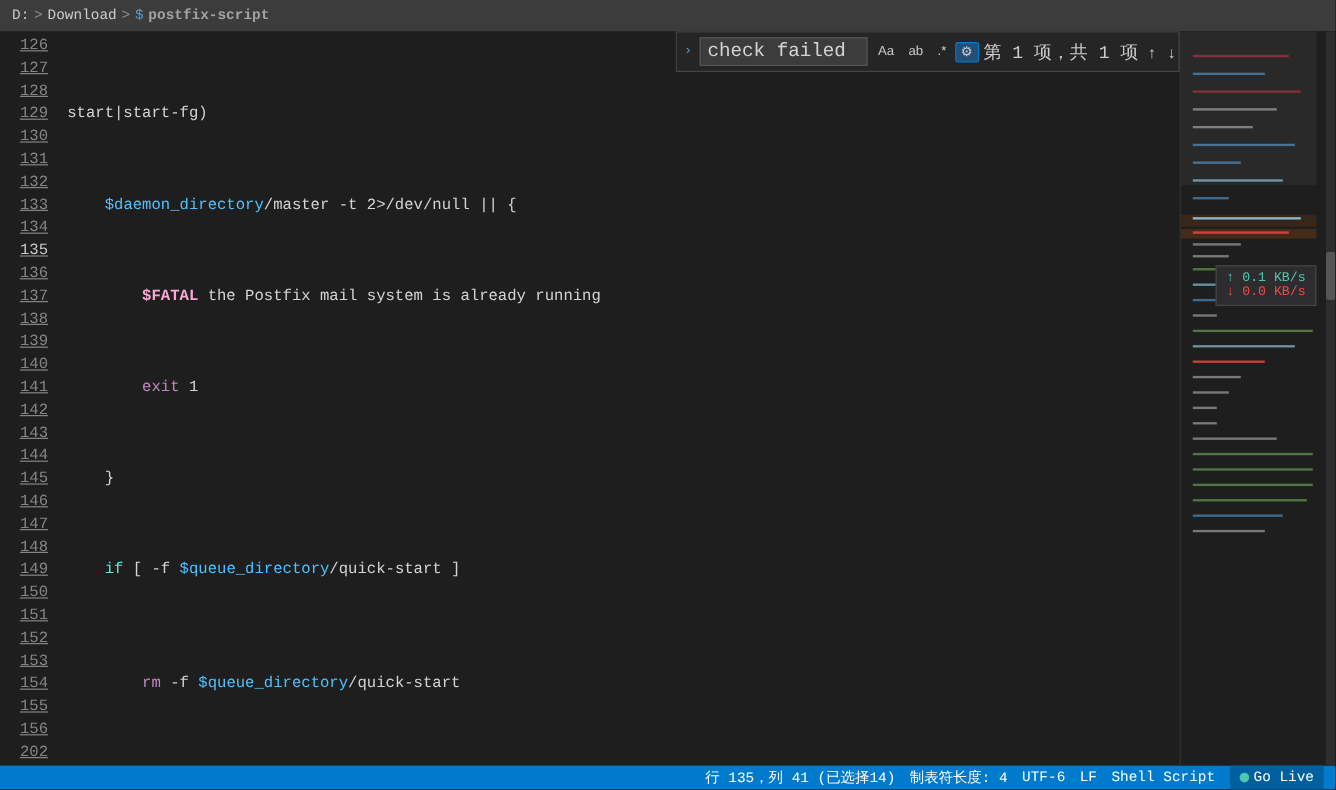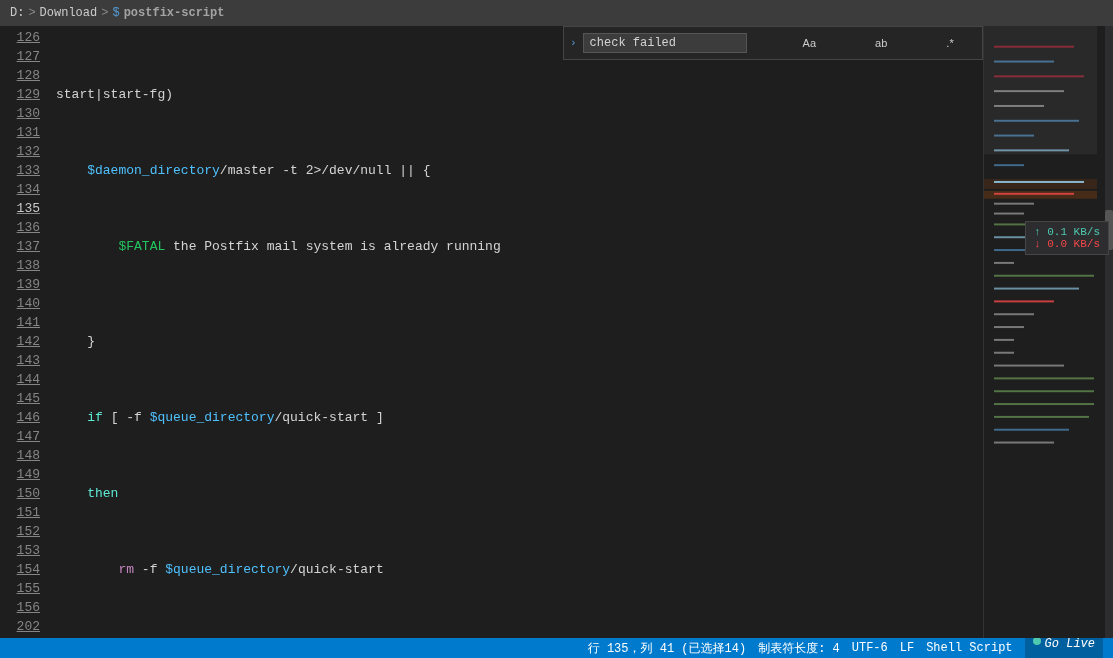--- a/index.html
+++ b/index.html
@@ -68,39 +68,38 @@
     .search-arrow {
       color: #569cd6;
       font-size: 11px;
       margin-right: 2px;
     }
     .search-input {
       background: #3c3c3c;
       border: 1px solid #555;
       color: #d4d4d4;
       font-family: inherit;
-      font-size: 12px;
+      font-size: 16px;
       padding: 2px 6px;
-      width: 164px;
+      width: 140px;
       outline: none;
     }
     .search-options {
       display: flex;
       gap: 2px;
       align-items: center;
     }
     .search-opt-btn {
       background: transparent;
       border: 1px solid transparent;
       color: #cccccc;
       font-size: 11px;
       padding: 1px 4px;
       cursor: pointer;
       border-radius: 2px;
-      margin-left: 47px;
     }
     .search-result-info {
       color: #cccccc;
       font-size: 15px;
       white-space: nowrap;
     }
     .search-nav {
       display: flex;
       align-items: center;
       gap: 2px;
@@ -152,37 +151,37 @@
     .code-line {
       display: block;
       height: 19px;
       line-height: 19px;
     }
 
     
     .kw { color: #5eead4; } 
     .kw2 { color: #c586c0; } 
     .var { color: #4fc1ff; }
-    .fatal { color: #22c55e; font-weight: normal; margin-top: 27px; } 
+    .fatal { color: #f9a8d4; font-weight: bold; margin-top: 27px; } 
     .plain { color: #d4d4d4; }
 
     
     .minimap {
       width: 130px;
       flex-shrink: 0;
       background: #1e1e1e;
       position: relative;
       overflow: hidden;
       border-left: 1px solid #333;
     }
 
     
     .network-stats {
       position: absolute;
-      right: 4px;
+      right: 16px;
       top: 195px;
       background: #2d2d30;
       border: 1px solid #454545;
       padding: 4px 8px;
       font-size: 11px;
       z-index: 5;
     }
     .net-up { color: #4ec9b0; }
     .net-down { color: #f44747; }
     .net-arrow-up { color: #4ec9b0; }
@@ -230,23 +229,23 @@
       gap: 12px;
     }
     .status-item {
       white-space: nowrap;
     }
     .go-live {
       background: #005f9e;
       padding: 0 8px;
       height: 22px;
       display: flex;
+      align-items: center;
       cursor: pointer;
       gap: 4px;
-      font-style: italic;
     }
     .go-live-dot {
       width: 8px;
       height: 8px;
       border-radius: 50%;
       background: #4ec9b0;
     }
 
     
     .mini-lines {
@@ -330,26 +329,26 @@
         <span class="ln">202</span>
       </div>
       <div class="code-lines">
         
         <span class="code-line"><span class="plain">start|start-fg)</span></span>
         
         <span class="code-line">    <span class="var">$daemon_directory</span><span class="plain">/master -t 2&gt;/dev/null || {</span></span>
         
         <span class="code-line">        <span class="fatal">$FATAL</span><span class="plain"> the Postfix mail system is already running</span></span>
         
+        <span class="code-line">        <span class="kw2">exit</span><span class="plain"> 1</span></span>
         
         <span class="code-line">    <span class="plain">}</span></span>
         
         <span class="code-line">    <span class="kw">if</span><span class="plain"> [ -f </span><span class="var">$queue_directory</span><span class="plain">/quick-start ]</span></span>
         
-        <span class="code-line">    <span class="kw">then</span></span>
         
         <span class="code-line">        <span class="kw2">rm</span><span class="plain"> -f </span><span class="var">$queue_directory</span><span class="plain">/quick-start</span></span>
         
         
         
         
         
         
         
         

